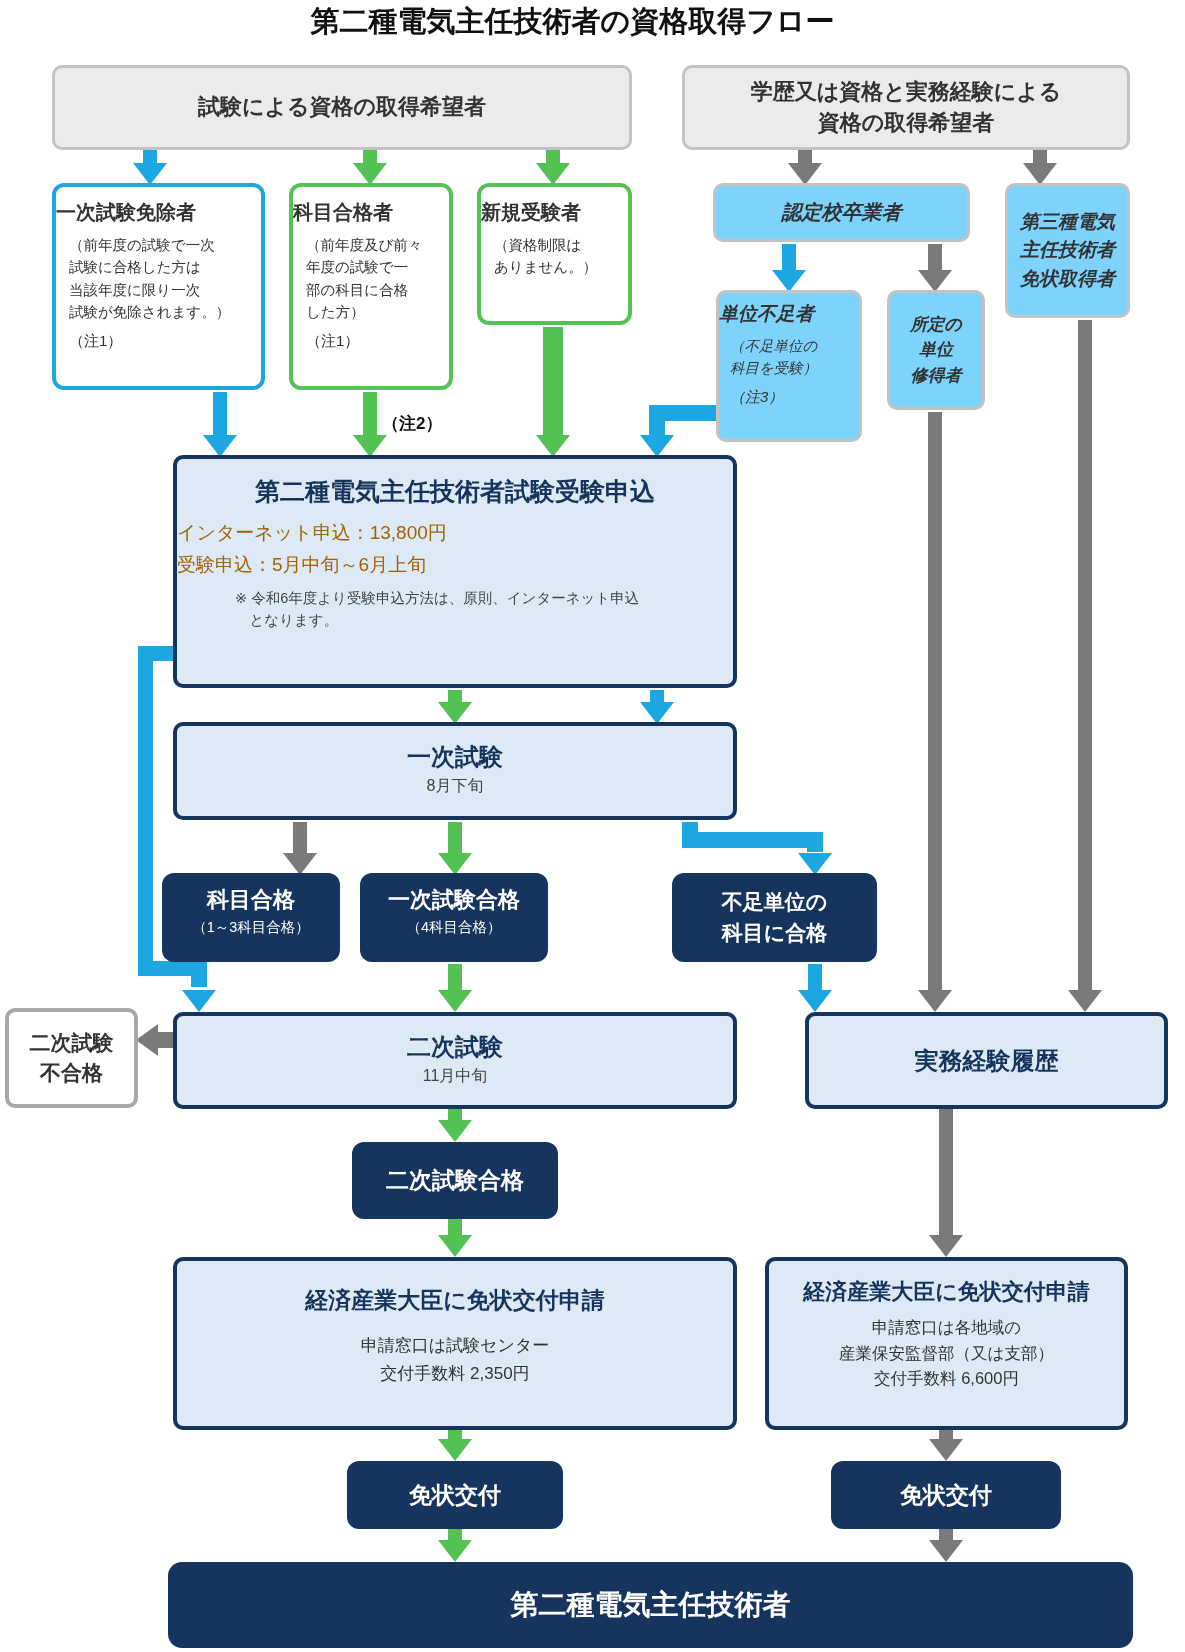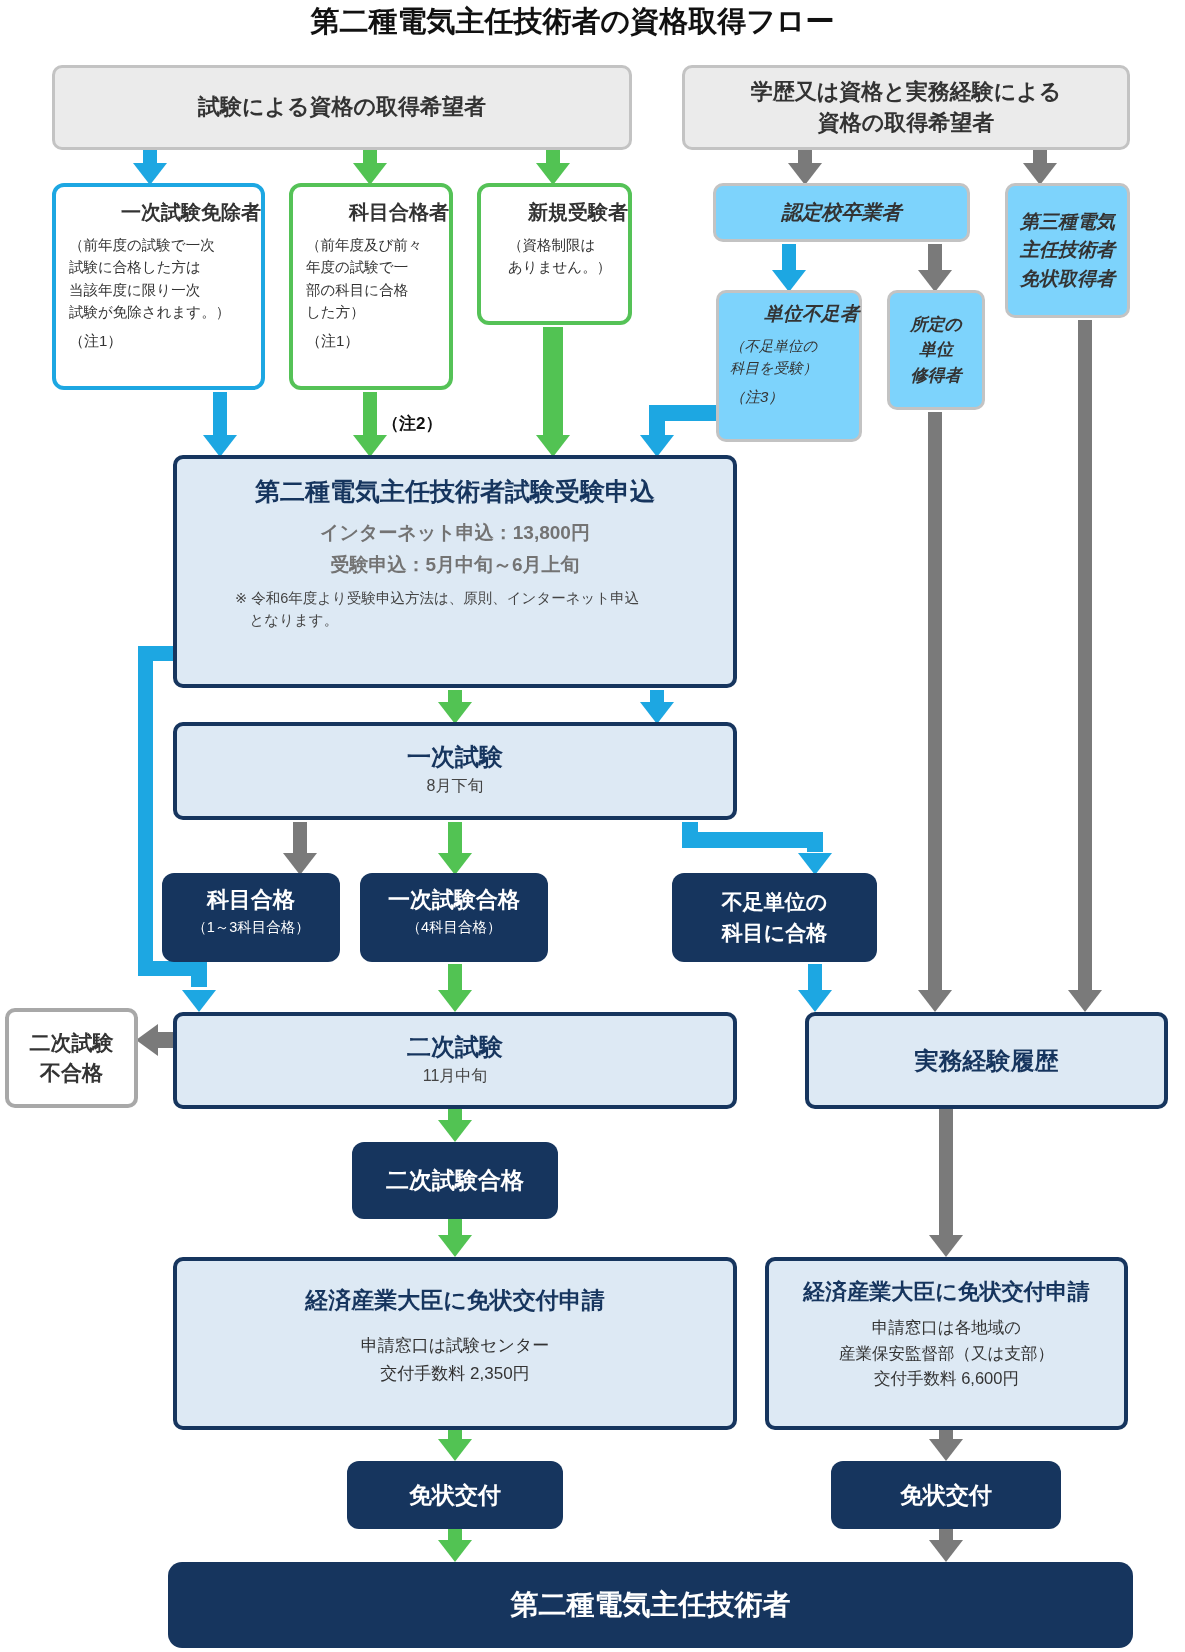--- a/index.html
+++ b/index.html
@@ -13,28 +13,28 @@
 
   .hdr{background:#ebebeb;border:3px solid #c3c3c3;border-radius:10px;color:#333;
        font-size:22px;font-weight:bold;line-height:1.4;}
   .wht{background:#7dd3fc;border:3px solid #c3c3c3;border-radius:10px;color:#333;font-weight:bold;font-style:italic;}
   .blue-b{background:#fff;border:4px solid #1da7e2;border-radius:12px;color:#333;}
   .green-b{background:#fff;border:4px solid #55c257;border-radius:12px;color:#333;}
   .lnavy{background:#dde9f4;border:4px solid #16355e;border-radius:10px;}
   .dark{background:#16355e;border-radius:12px;color:#fff;}
   .fail{background:#fff;border:4px solid #a8a8a8;border-radius:10px;color:#333;font-weight:bold;}
 
-  .rt-title{text-align:right;font-weight:bold;font-size:20px;margin-top:12px;}
+  .rt-title{text-align:left;font-weight:bold;font-size:20px;margin-top:12px;}
   .rt-body{font-size:14.5px;line-height:1.55;margin:8px 10px 0 13px;}
   .rt-note{font-size:15px;margin:8px 10px 0 13px;}
 
   .navy-title{color:#16355e;font-weight:bold;text-align:center;}
   .sub-txt{color:#444;text-align:center;}
 
-  .apply-line{font-weight:bold;color:#737373;font-size:19px;text-align:center;}
+  .apply-line{font-weight:normal;color:#a16207;font-size:19px;}
   .apply-note{font-size:14.5px;color:#444;margin:10px 0 0 58px;line-height:1.5;}
 
   .dk-title{font-weight:bold;font-size:22px;text-align:center;margin-top:12px;}
   .dk-sub{font-size:14.5px;text-align:center;margin-top:3px;}
 
   .note2{font-size:17px;font-weight:bold;color:#111;}
 </style>
 </head>
 <body>
 
@@ -186,21 +186,21 @@
 
   <div class="abs green-b" style="left:289px;top:183px;width:164px;height:207px;">
     <div class="rt-title">科目合格者</div>
     <div class="rt-body pre">（前年度及び前々
 年度の試験で一
 部の科目に合格
 した方）</div>
     <div class="rt-note">（注1）</div>
   </div>
 
-  <div class="abs green-b" style="left:477px;top:183px;width:155px;height:142px;padding-left:14px;">
+  <div class="abs green-b" style="left:477px;top:183px;width:155px;height:142px;">
     <div class="rt-title">新規受験者</div>
     <div class="rt-body pre">（資格制限は
 ありません。）</div>
   </div>
 
   <div class="abs wht flexc" style="left:713px;top:183px;width:257px;height:59px;font-size:20px;">
     <span>認定校卒業者</span>
   </div>
 
   <div class="abs wht flexc" style="left:1005px;top:183px;width:125px;height:135px;font-size:19px;line-height:1.5;">

